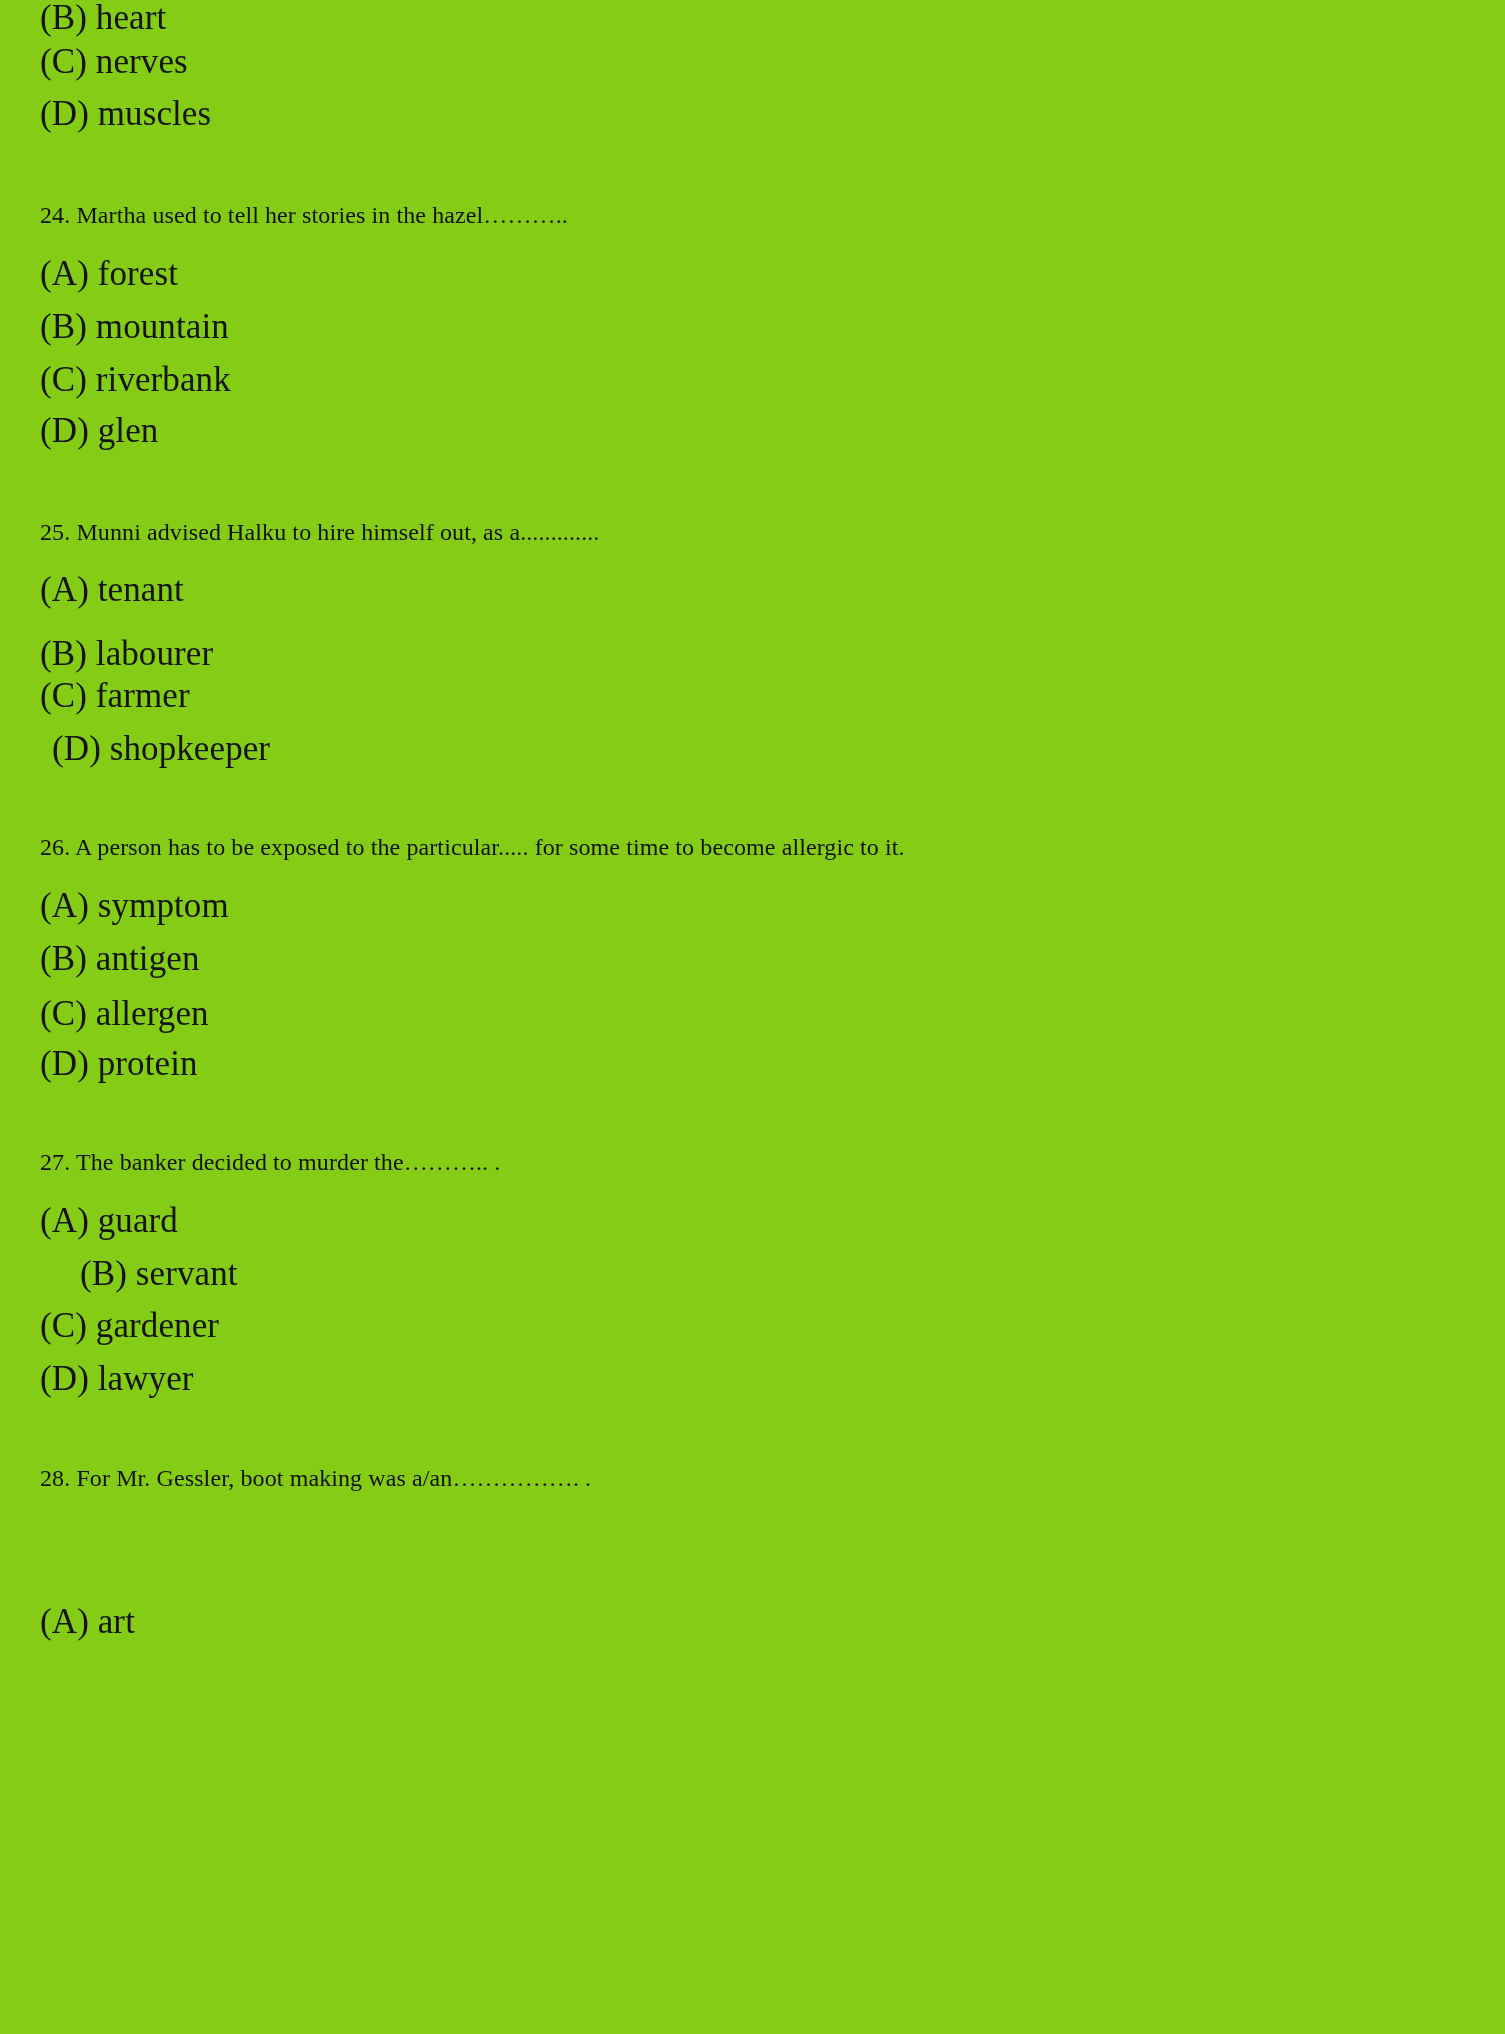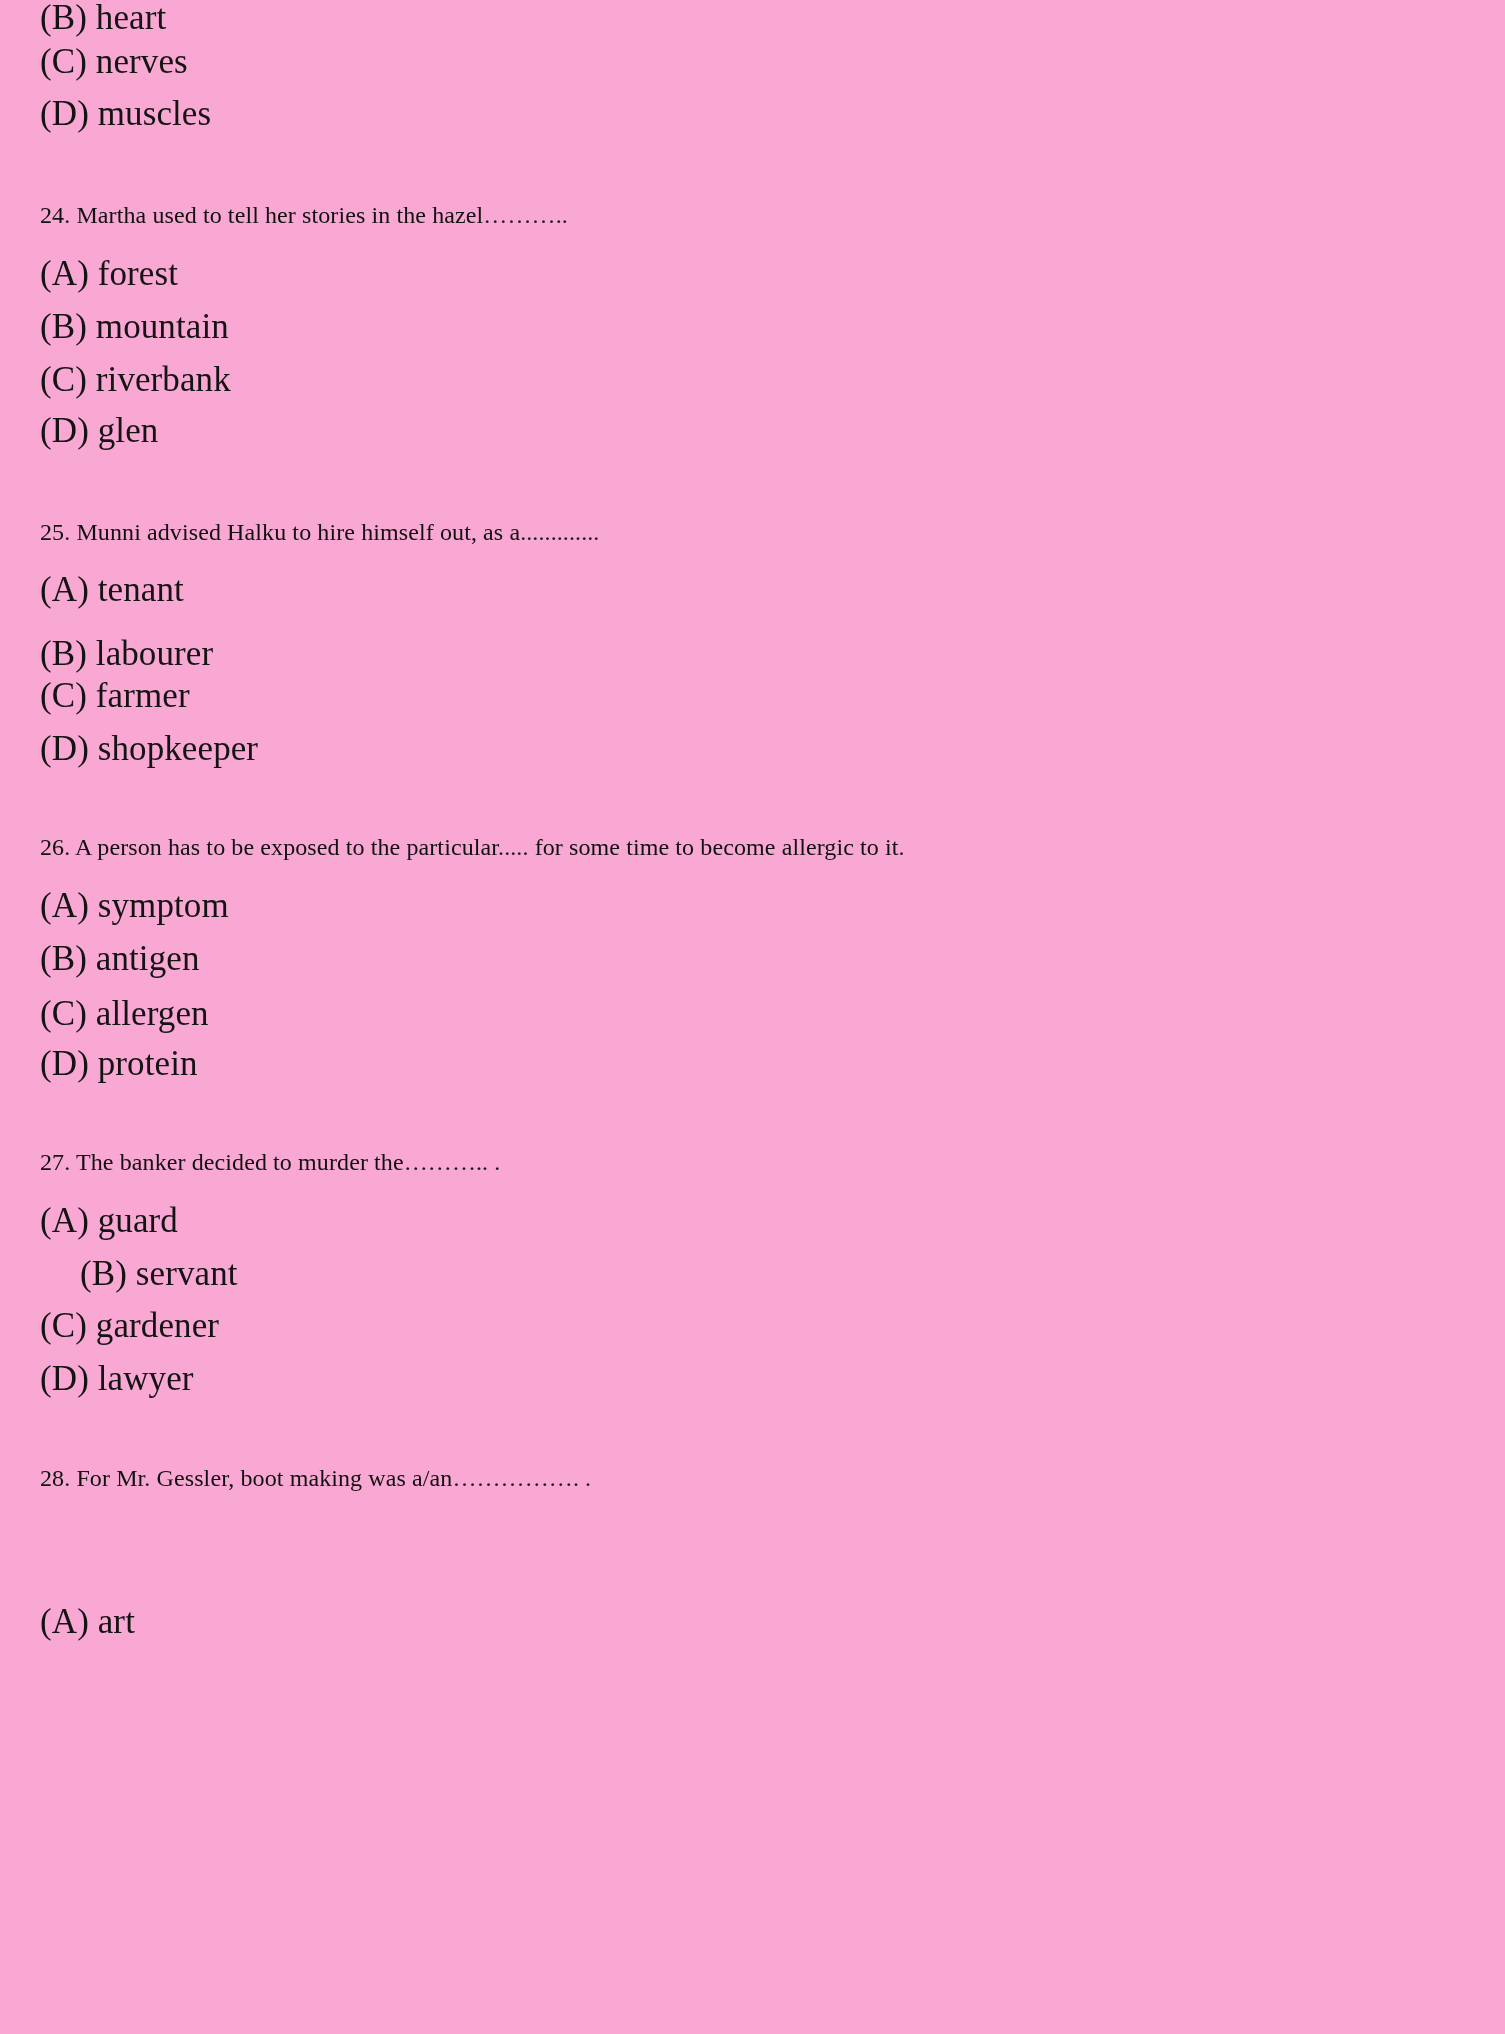--- a/index.html
+++ b/index.html
@@ -9,21 +9,21 @@
     background: #ffffff;
   }
   body {
     font-family: "Liberation Serif", "DejaVu Serif", serif;
     color: #000000;
   }
   .page {
     position: relative;
     width: 1505px;
     height: 2034px;
-    background: #f9a8d4;
+    background: #84cc16;
     overflow: hidden;
     box-sizing: border-box;
   }
   .content {
     position: absolute;
     left: 40px;
     top: 0px;
     width: 1425px;
   }
   .qtext {
@@ -60,21 +60,21 @@
     <div class="row qtext" style="top:203px;">24. Martha used to tell her stories in the hazel………..</div>
     <div class="row opt" style="top:256px;">(A) forest</div>
     <div class="row opt" style="top:309px;">(B) mountain</div>
     <div class="row opt" style="top:362px;">(C) riverbank</div>
     <div class="row opt" style="top:413px;">(D) glen</div>
 
     <div class="row qtext" style="top:520px;">25. Munni advised Halku to hire himself out, as a.............</div>
     <div class="row opt" style="top:572px;">(A) tenant</div>
     <div class="row opt" style="top:636px;">(B) labourer</div>
     <div class="row opt" style="top:678px;">(C) farmer</div>
-    <div class="row opt" style="top:731px;">(D) shopkeeper</div>
+    <div class="row opt" style="top:731px;margin-left:12px;">(D) shopkeeper</div>
 
     <div class="row qtext" style="top:835px;">26. A person has to be exposed to the particular..... for some time to become allergic to it.</div>
     <div class="row opt" style="top:888px;">(A) symptom</div>
     <div class="row opt" style="top:941px;">(B) antigen</div>
     <div class="row opt" style="top:996px;">(C) allergen</div>
     <div class="row opt" style="top:1046px;">(D) protein</div>
 
     <div class="row qtext" style="top:1150px;">27. The banker decided to murder the……….. .</div>
     <div class="row opt" style="top:1203px;">(A) guard</div>
     <div class="row opt" style="top:1256px;margin-left:40px;">(B) servant</div>

